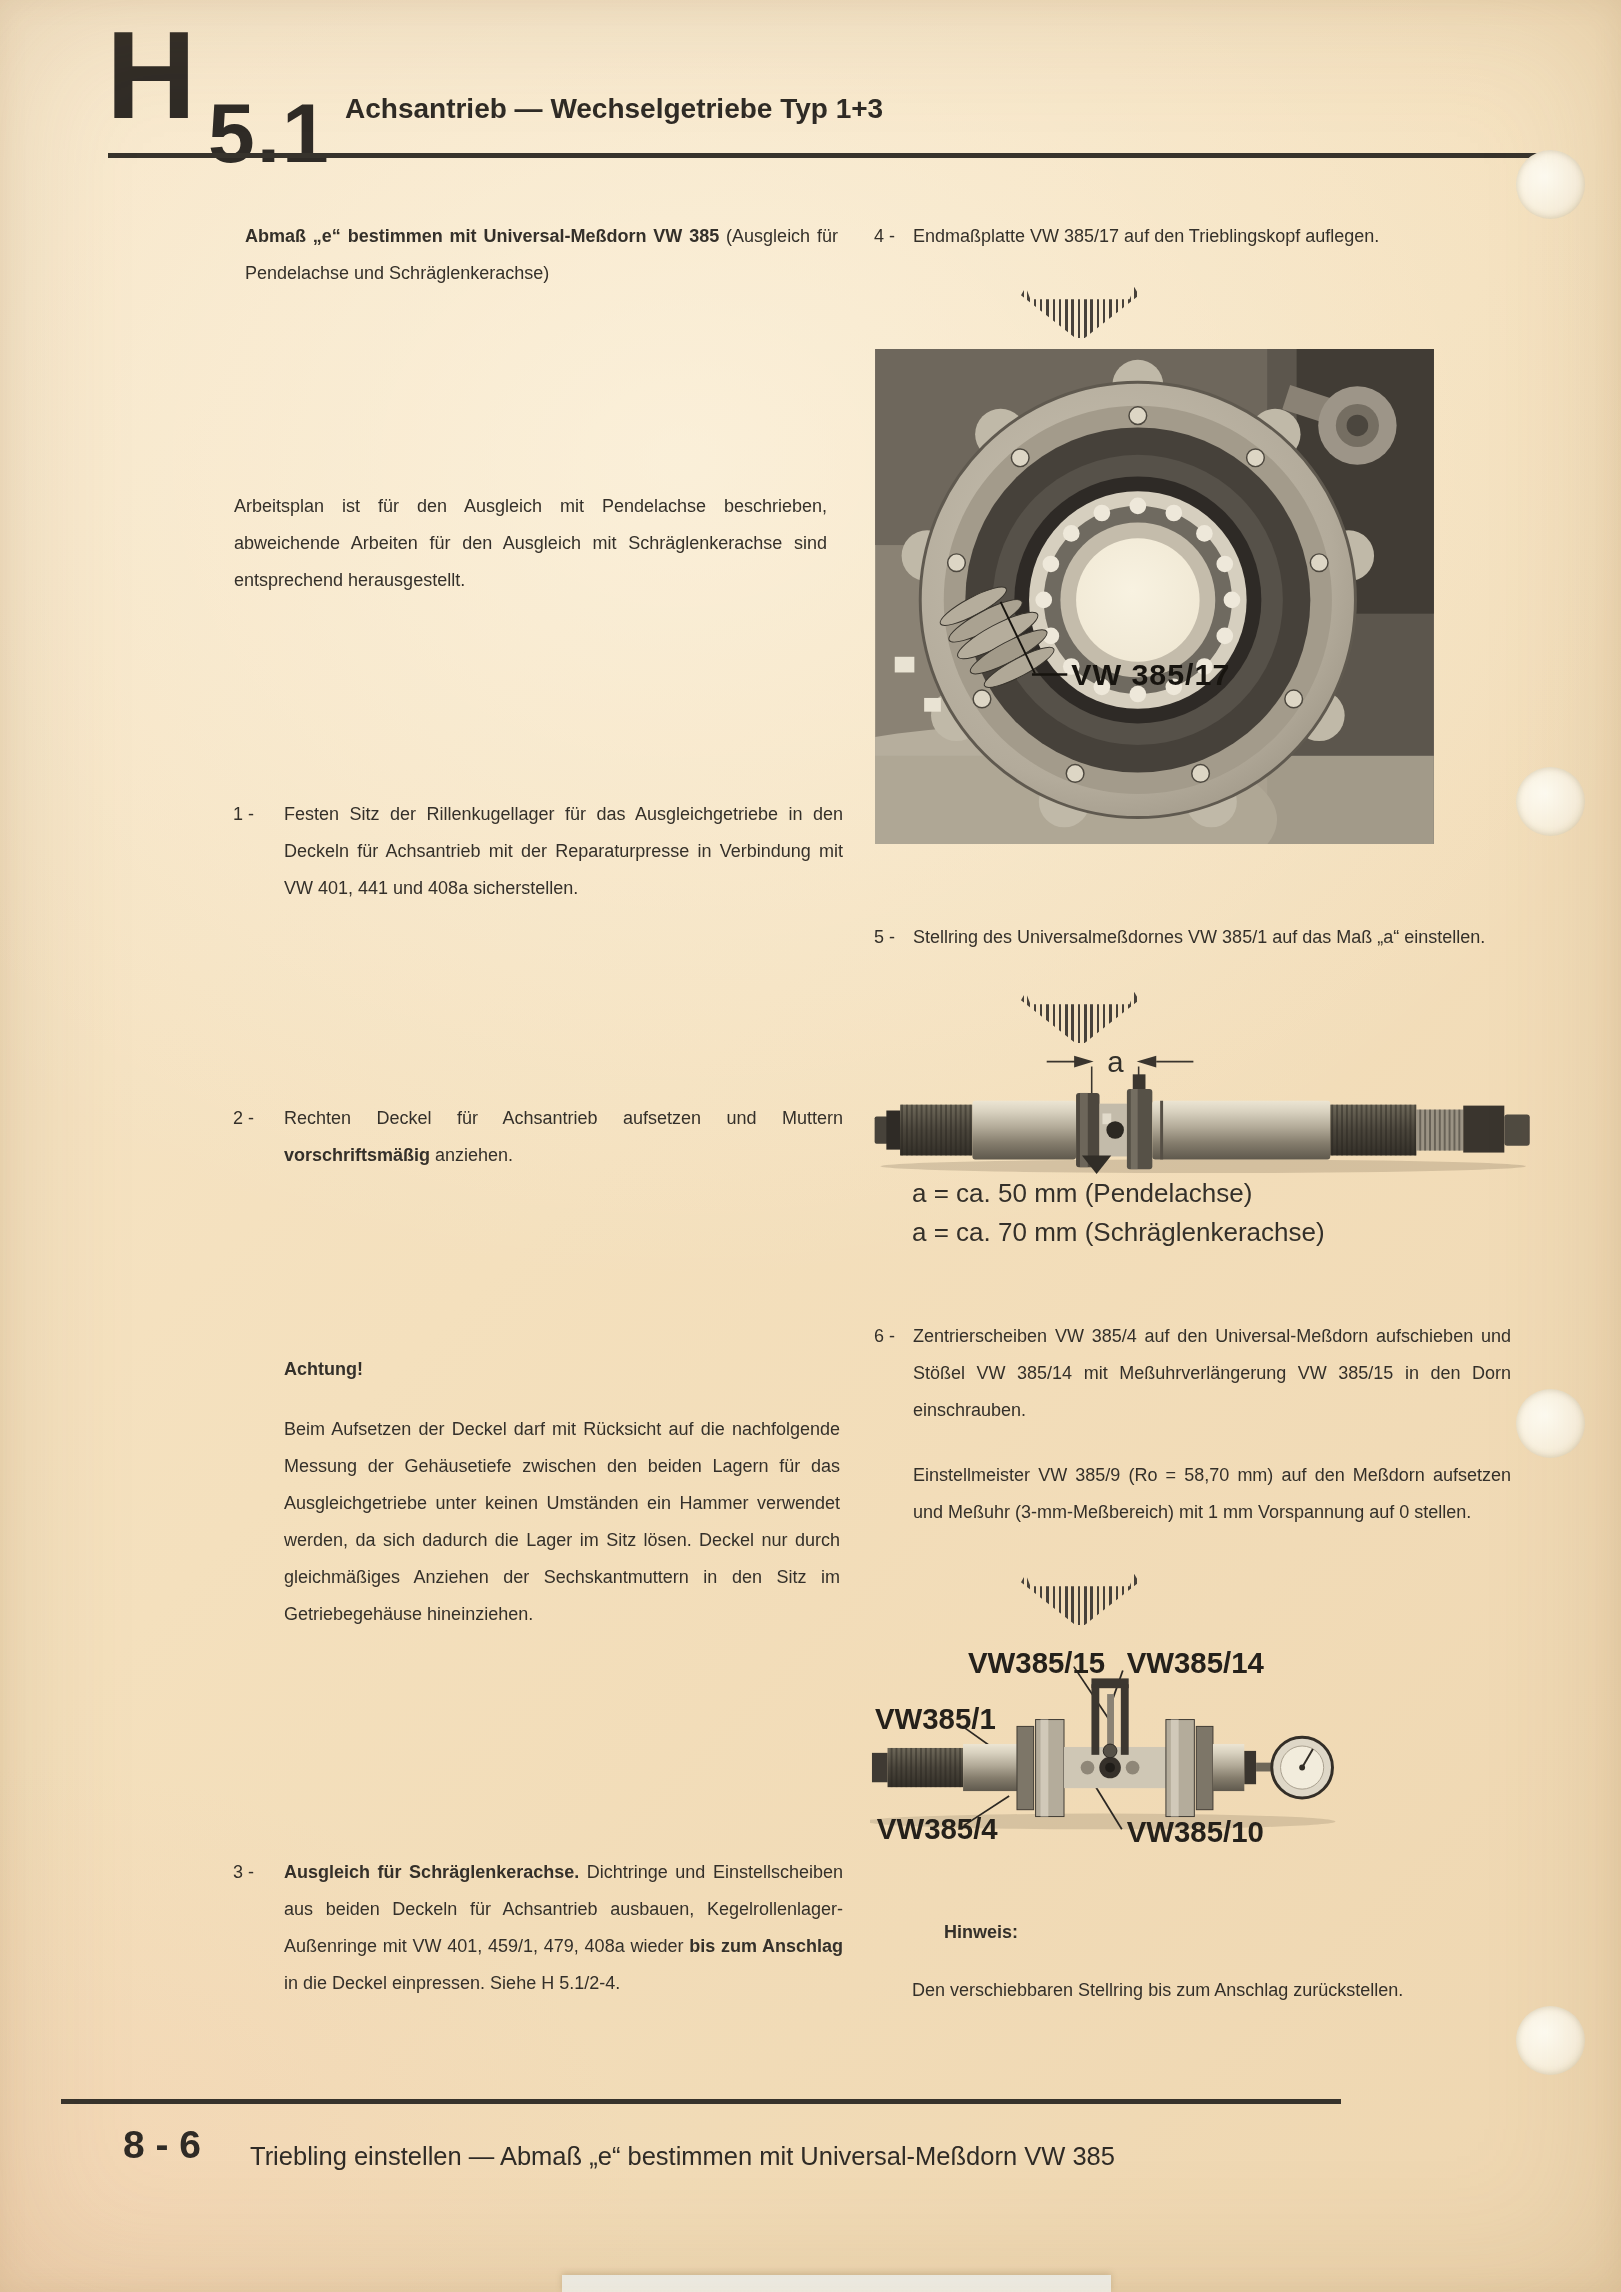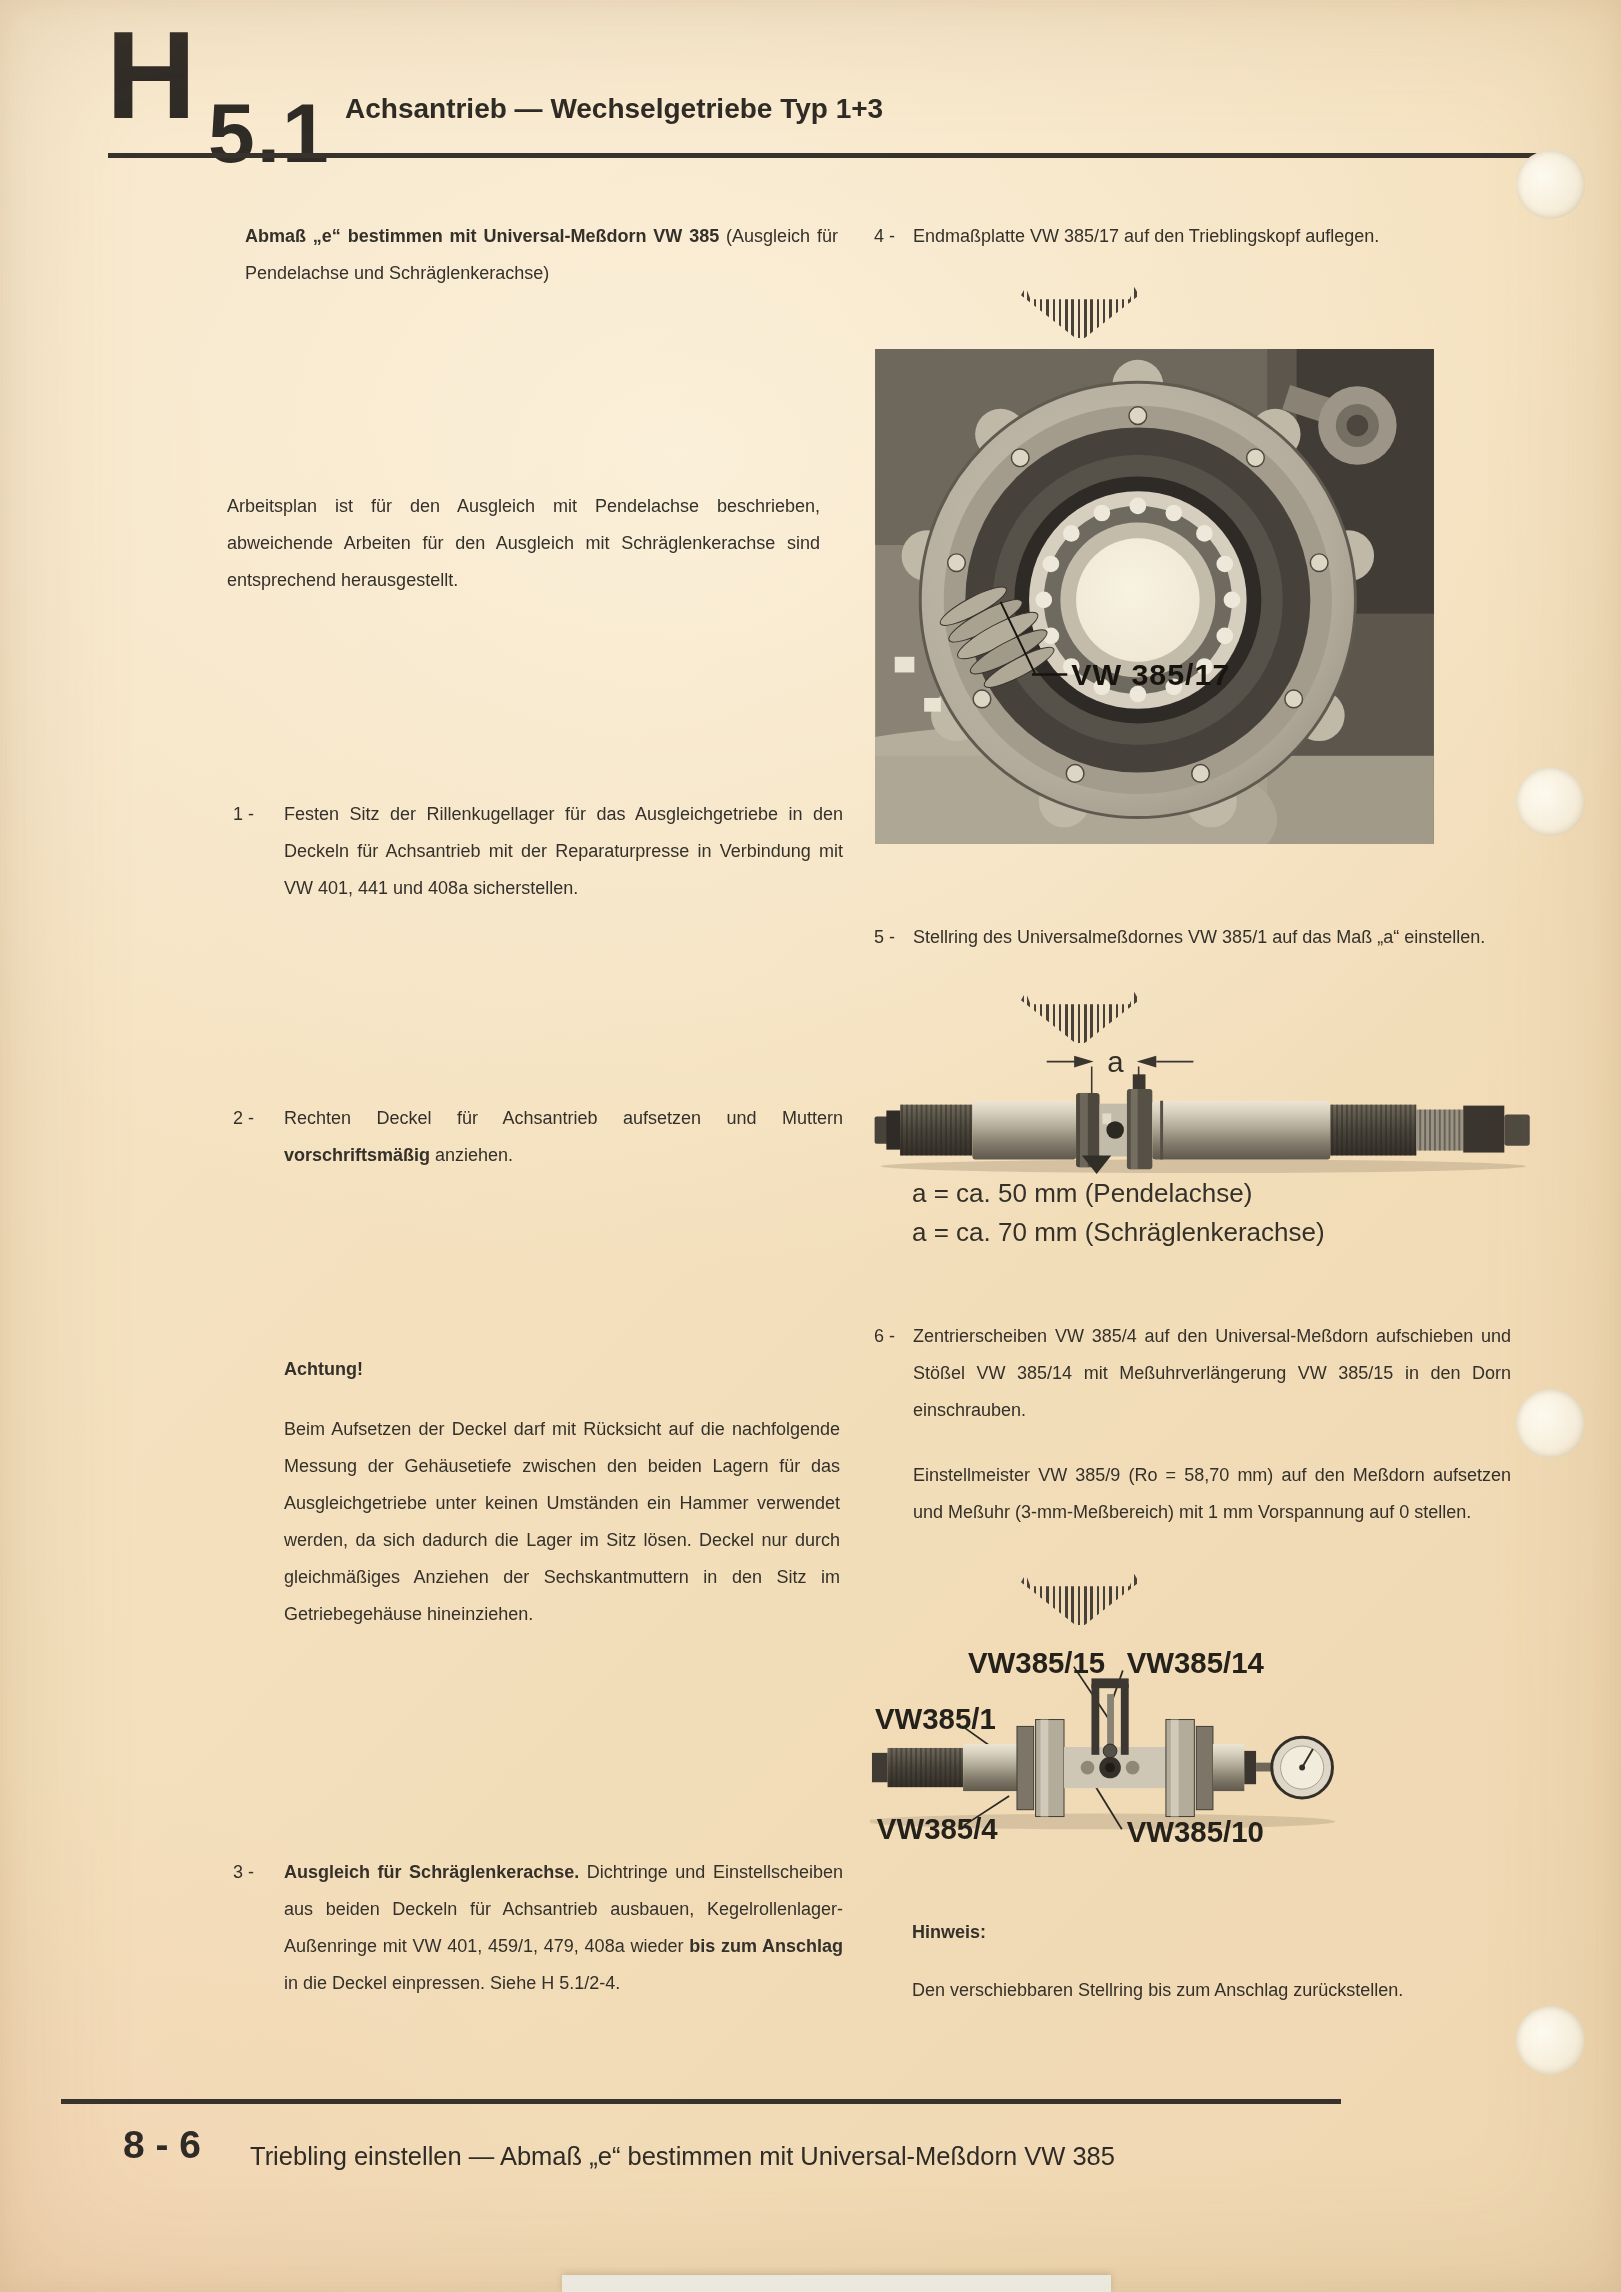--- a/index.html
+++ b/index.html
@@ -49,21 +49,21 @@
 
   <div class="abs h-letter" style="left:106px;top:11.8px;">H</div>
   <div class="abs h-code" style="left:208px;top:51px;margin-top:40px;">5.1</div>
   <div class="abs h-title" style="left:345px;top:95px;">Achsantrieb — Wechselgetriebe Typ 1+3</div>
   <div class="abs rule" style="left:108px;top:153px;width:1441px;height:4.9px;"></div>
 
   <div class="abs body-text j" style="left:245px;top:218px;width:593px;">
     <b>Abmaß „e“ bestimmen mit Universal-Meßdorn VW 385 </b><span>(Ausgleich für Pendelachse und Schräglenkerachse)</span>
   </div>
 
-  <div class="abs body-text j" style="left:227px;top:488px;width:593px;">Arbeitsplan ist für den Ausgleich mit Pendelachse beschrieben, abweichende Arbeiten für den Ausgleich mit Schräglenkerachse sind entsprechend herausgestellt.</div>
+  <div class="abs body-text j" style="left:234px;top:488px;width:593px;">Arbeitsplan ist für den Ausgleich mit Pendelachse beschrieben, abweichende Arbeiten für den Ausgleich mit Schräglenkerachse sind entsprechend herausgestellt.</div>
 
   <div class="abs body-text item" style="left:233px;top:796px;width:610px;">
     <span class="num">1 -</span>
     <span class="txt j">Festen Sitz der Rillenkugellager für das Ausgleichgetriebe in den Deckeln für Achsantrieb mit der Reparaturpresse in Verbindung mit VW 401, 441 und 408a sicherstellen.</span>
   </div>
 
   <div class="abs body-text item" style="left:233px;top:1100px;width:610px;">
     <span class="num">2 -</span>
     <span class="txt j"><span>Rechten Deckel für Achsantrieb aufsetzen und Muttern </span><b>vorschriftsmäßig</b><span> anziehen.</span></span>
   </div>
@@ -317,21 +317,21 @@
       <circle cx="441" cy="127" r="3" fill="#332e27"></circle>
     </g>
 
     <text x="100" y="30" font-size="30" font-weight="600" fill="#25211b">VW385/15</text>
     <text x="262" y="30" font-size="30" font-weight="600" fill="#25211b">VW385/14</text>
     <text x="5" y="88" font-size="30" font-weight="600" fill="#25211b">VW385/1</text>
     <text x="7" y="200" font-size="30" font-weight="600" fill="#25211b">VW385/4</text>
     <text x="262" y="203" font-size="30" font-weight="600" fill="#25211b">VW385/10</text>
   </svg>
 
-  <div class="abs body-text bold" style="left:912px;top:1914px;">Hinweis:</div>
+  <div class="abs body-text bold" style="left:944px;top:1914px;">Hinweis:</div>
   <div class="abs body-text j" style="left:912px;top:1972px;width:598px;">Den verschiebbaren Stellring bis zum Anschlag zurückstellen.</div>
 
   <div class="abs rule" style="left:61px;top:2099px;width:1280px;height:4.9px;"></div>
   <div class="abs pagenum" style="left:76px;top:2125px;">8 - 6</div>
   <div class="abs footcap" style="left:250px;top:2141px;">Triebling einstellen — Abmaß „e“ bestimmen mit Universal-Meßdorn VW 385</div>
 
   <div class="abs hole" style="left:1516px;top:150px;width:69px;height:69px;"></div>
   <div class="abs hole" style="left:1516px;top:767px;width:69px;height:69px;"></div>
   <div class="abs hole" style="left:1516px;top:1389px;width:69px;height:69px;"></div>
   <div class="abs hole" style="left:1516px;top:2006px;width:69px;height:69px;"></div>

